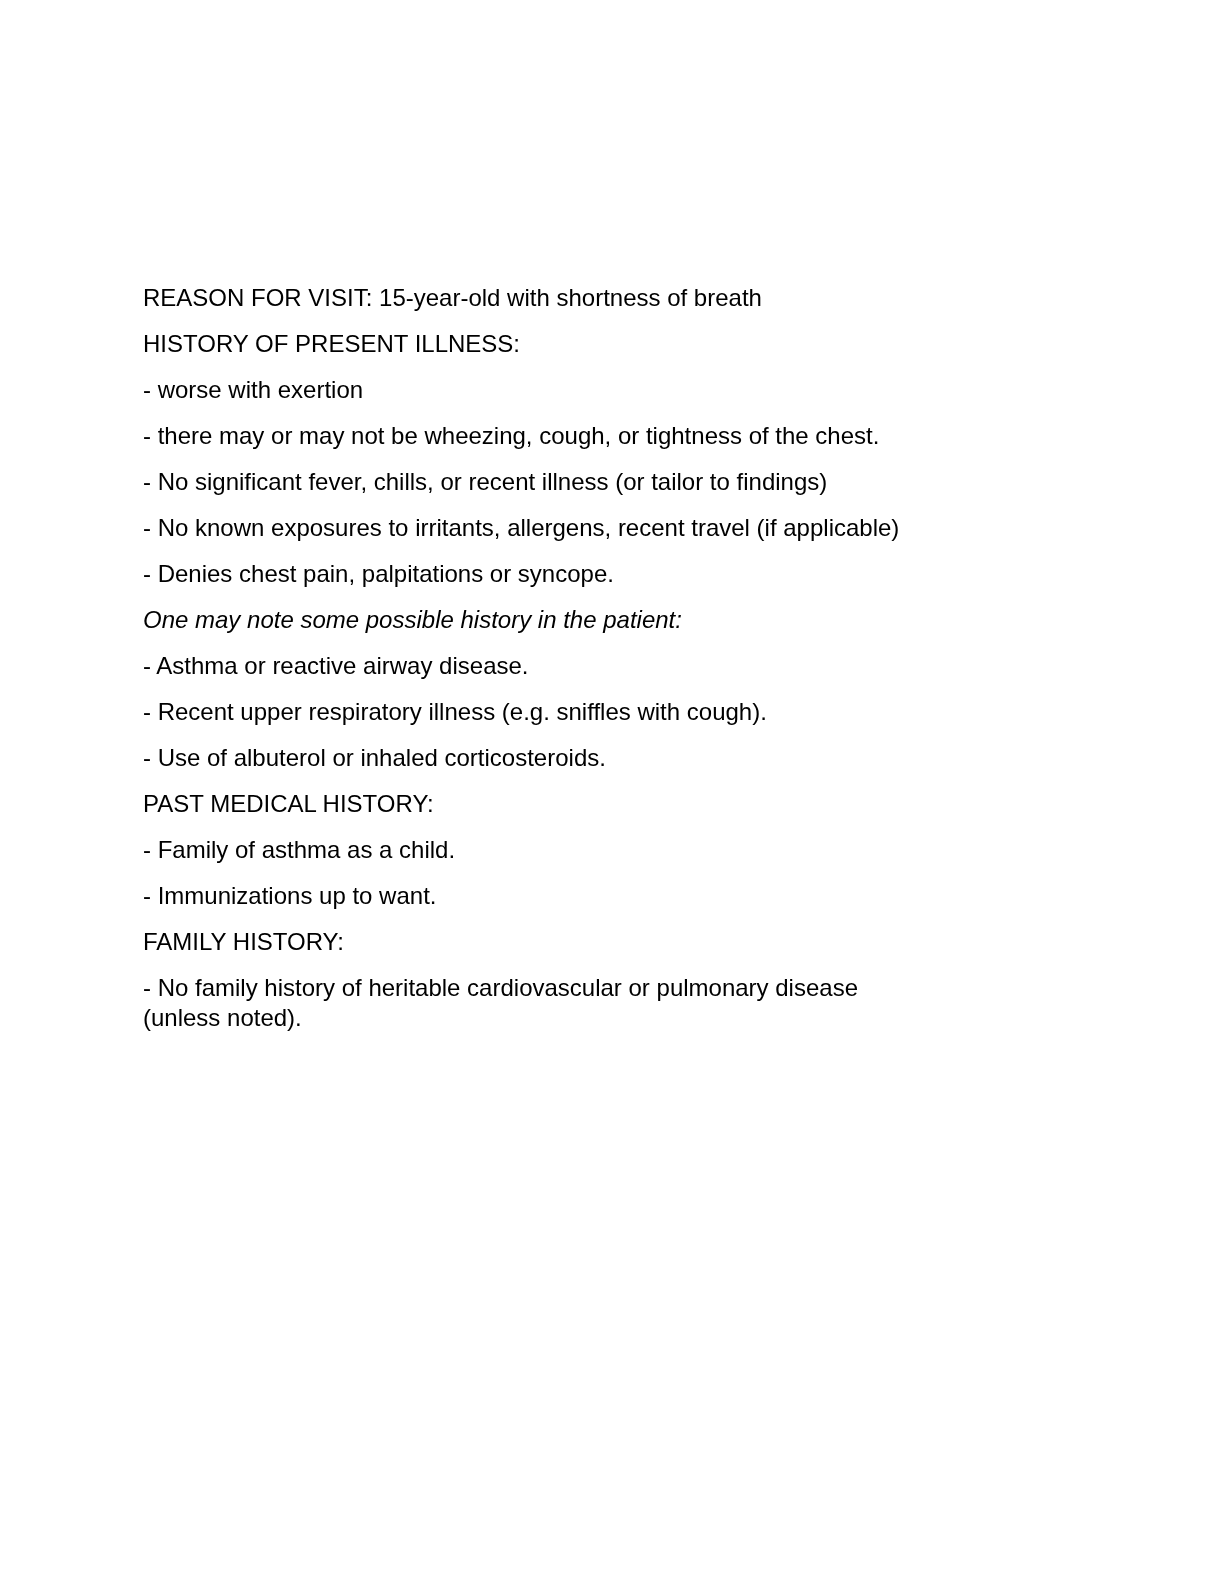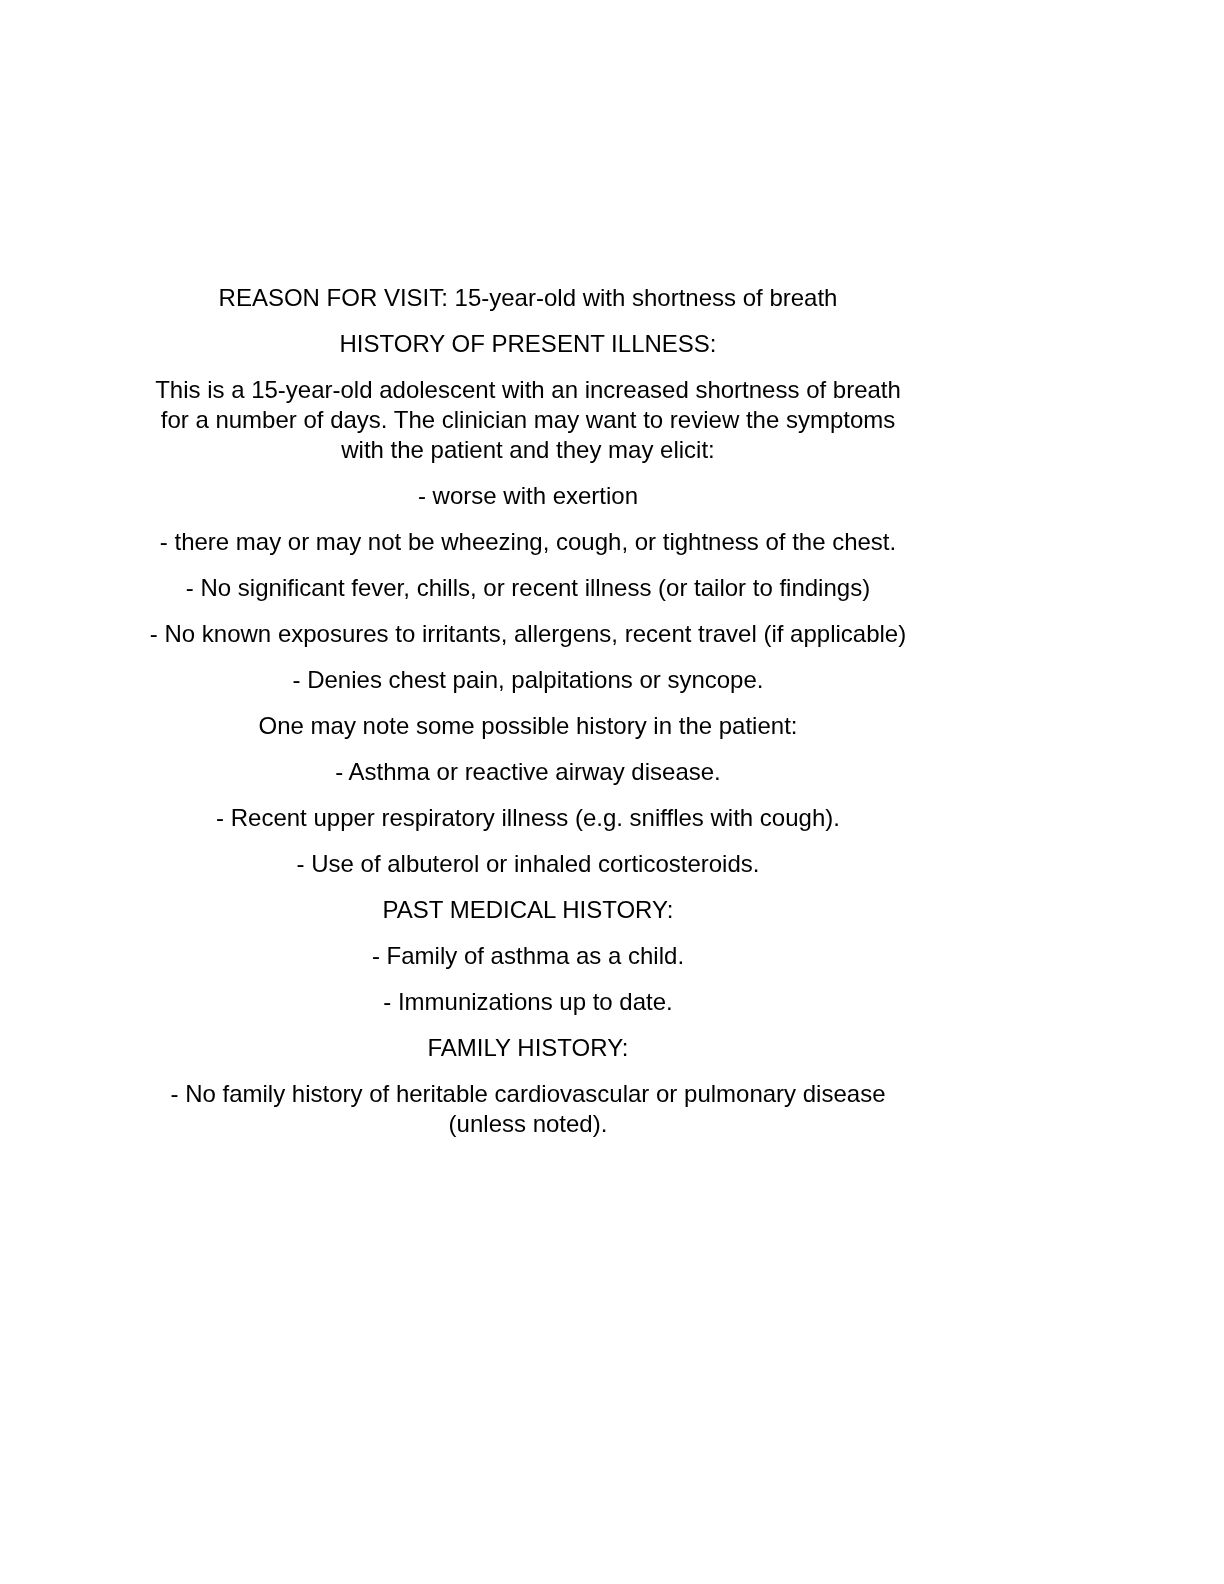--- a/index.html
+++ b/index.html
@@ -15,65 +15,64 @@
   .page {
     box-sizing: border-box;
     width: 1056px;
     height: 1584px;
     padding: 283px 143px 0 143px;
     background: #ffffff;
     font-family: "Liberation Sans", "DejaVu Sans", sans-serif;
     font-size: 24px;
     line-height: 30px;
     color: #000000;
-    text-align: center;
   }
   .page p {
     margin: 0 0 16px 0;
   }
   .reason-line {
     margin-bottom: 58px;
   }
   .section-heading {
     margin-bottom: 19px;
   }
   .section-heading.spaced {
   }
   .intro-para {
     max-width: 938px;
   }
   .gap-before {
     margin-top: 53px;
+    font-style: italic;
   }
 </style>
 </head>
 <body>
 
 <div class="page">
 
   <p class="reason-line">REASON FOR VISIT: 15-year-old with shortness of breath</p>
 
   <p class="section-heading">HISTORY OF PRESENT ILLNESS:</p>
 
-  <p class="intro-para">This is a 15-year-old adolescent with an increased shortness of breath for a number of days. The clinician may want to review the symptoms with the patient and they may elicit:</p>
 
   <p>- worse with exertion</p>
   <p>- there may or may not be wheezing, cough, or tightness of the chest.</p>
   <p>- No significant fever, chills, or recent illness (or tailor to findings)</p>
   <p>- No known exposures to irritants, allergens, recent travel (if applicable)</p>
   <p>- Denies chest pain, palpitations or syncope.</p>
 
   <p class="gap-before">One may note some possible history in the patient:</p>
 
   <p>- Asthma or reactive airway disease.</p>
   <p>- Recent upper respiratory illness (e.g. sniffles with cough).</p>
   <p>- Use of albuterol or inhaled corticosteroids.</p>
 
   <p class="section-heading spaced">PAST MEDICAL HISTORY:</p>
 
   <p>- Family of asthma as a child.</p>
-  <p>- Immunizations up to date.</p>
+  <p>- Immunizations up to want.</p>
 
   <p class="section-heading spaced">FAMILY HISTORY:</p>
 
   <p>- No family history of heritable cardiovascular or pulmonary disease (unless noted).</p>
 
 </div>
 
 </body></html>

